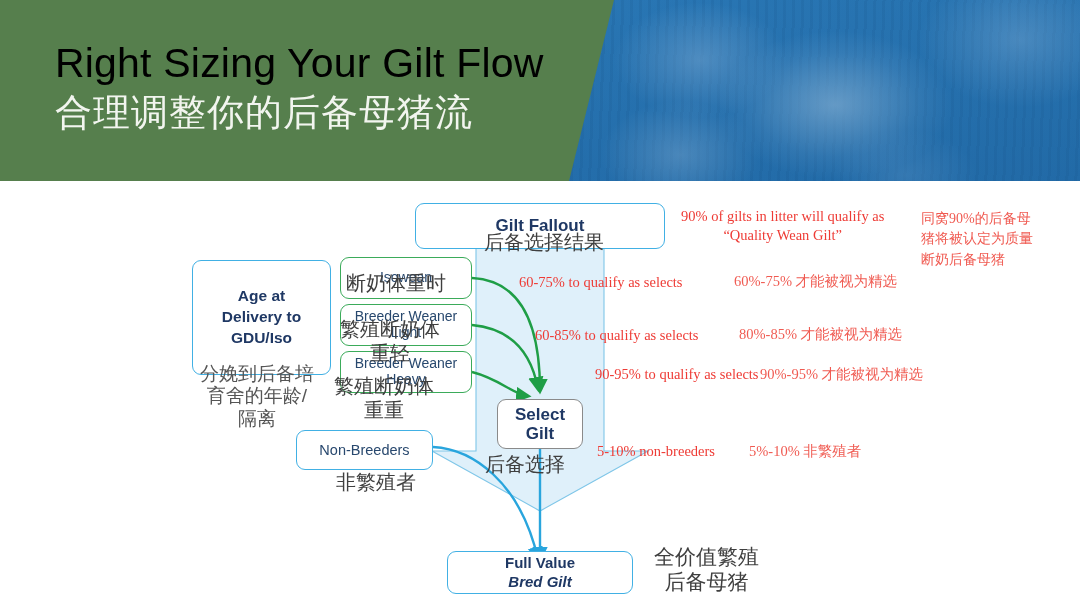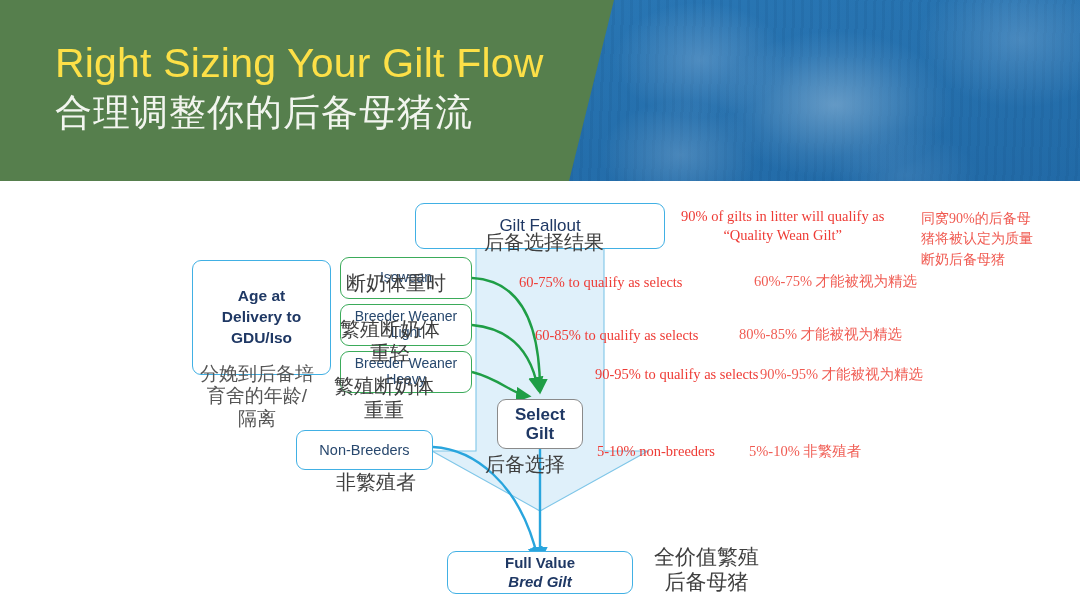--- a/index.html
+++ b/index.html
@@ -22,40 +22,40 @@
       repeating-linear-gradient(92deg, rgba(18,70,120,.22) 0 3px, rgba(0,0,0,0) 3px 9px),
       linear-gradient(135deg,#2f7fbd 0%,#2a77b5 40%,#246da9 100%);
   }
   #header-tint { position:absolute; inset:0; background:linear-gradient(180deg, rgba(40,118,180,.45), rgba(32,104,165,.55)); }
   #header-green {
     position:absolute; left:0; top:0; width:640px; height:181px;
     background:#567f4d;
     clip-path: polygon(0 0, 614px 0, 569px 181px, 0 181px);
   }
   #title-en {
-    position:absolute; left:55px; top:40px; color:#fde047;
+    position:absolute; left:55px; top:40px; color:#000000;
     font-size:41px; font-weight:400; letter-spacing:.2px; white-space:nowrap;text-align:center;
   }
   #title-zh {
     position:absolute; left:55px; top:88px; color:#f2f5ef;
     font-size:37px; font-weight:400; letter-spacing:1px; white-space:nowrap;
   }
 
   
   #diagram { position:absolute; left:0; top:181px; width:1080px; height:427px; }
   #svg-layer { position:absolute; left:0; top:0; width:1080px; height:427px; }
 
   .node { position:absolute; background:#fff; border-radius:9px;
           display:flex; flex-direction:column; align-items:center; justify-content:center;
           color:#1f3864; text-align:center; line-height:1.12; }
   .node.blue  { border:1.6px solid #41b0e4; }
   .node.green { border:1.6px solid #3bab5a; }
   .node.gray  { border:1.6px solid #8a8a8a; }
 
-  #n-gilt-fallout { left:415px; top:22px; width:250px; height:46px; font-size:17px; font-weight:normal; }
+  #n-gilt-fallout { left:415px; top:22px; width:250px; height:46px; font-size:17px; font-weight:bold; }
   #n-age { left:192px; top:79px; width:139px; height:115px; font-size:15.5px; font-weight:bold; line-height:1.35; }
   #n-isowean { left:340px; top:76px; width:132px; height:42px; font-size:14px; font-weight:400; color:#28486e; }
   #n-bwl { left:340px; top:123px; width:132px; height:42px; font-size:14px; font-weight:400; color:#28486e; }
   #n-bwh { left:340px; top:170px; width:132px; height:42px; font-size:14px; font-weight:400; color:#28486e; }
   #n-nonbreeders { left:296px; top:249px; width:137px; height:40px; font-size:14.5px; font-weight:400; color:#28486e; }
   #n-select { left:497px; top:218px; width:86px; height:50px; font-size:17px; font-weight:bold; }
   #n-fullvalue { left:447px; top:370px; width:186px; height:43px; font-size:15px; font-weight:bold; line-height:1.25; }
   #n-fullvalue .it { font-style:italic; }
 
   .cn { position:absolute; color:#3f3f3f; font-size:20px; line-height:1.18; white-space:pre;text-align:center; }
@@ -66,21 +66,21 @@
   #cn-age       { left:200px; top:182px; font-size:19px; color:#555; }
   #cn-result    { left:484px; top:50px; }
   #cn-select    { left:485px; top:272px; }
   #cn-full      { left:654px; top:364px; font-size:21px; }
 
   .red { position:absolute; color:#ee3b35; font-size:14.5px; line-height:1.3; white-space:pre;font-family:Liberation Serif, serif; }
   .red.cnred { color:#f05b52; }
   #r-90  { left:681px; top:26px; text-align:center; }
   #r-90-cn { left:921px; top:28px; font-size:14px; line-height:1.45; }
   #r-60  { left:519px; top:92px; }
-  #r-60-cn { left:734px; top:91px;margin-left:20px; }
+  #r-60-cn { left:734px; top:91px; }
   #r-80  { left:535px; top:145px; }
   #r-80-cn { left:739px; top:144px; }
   #r-90b { left:552px; top:184px;margin-left:43px; }
   #r-90b-cn { left:760px; top:184px; }
   #r-510 { left:597px; top:261px; }
   #r-510-cn { left:749px; top:261px; }
 </style>
 </head>
 <body>
 

